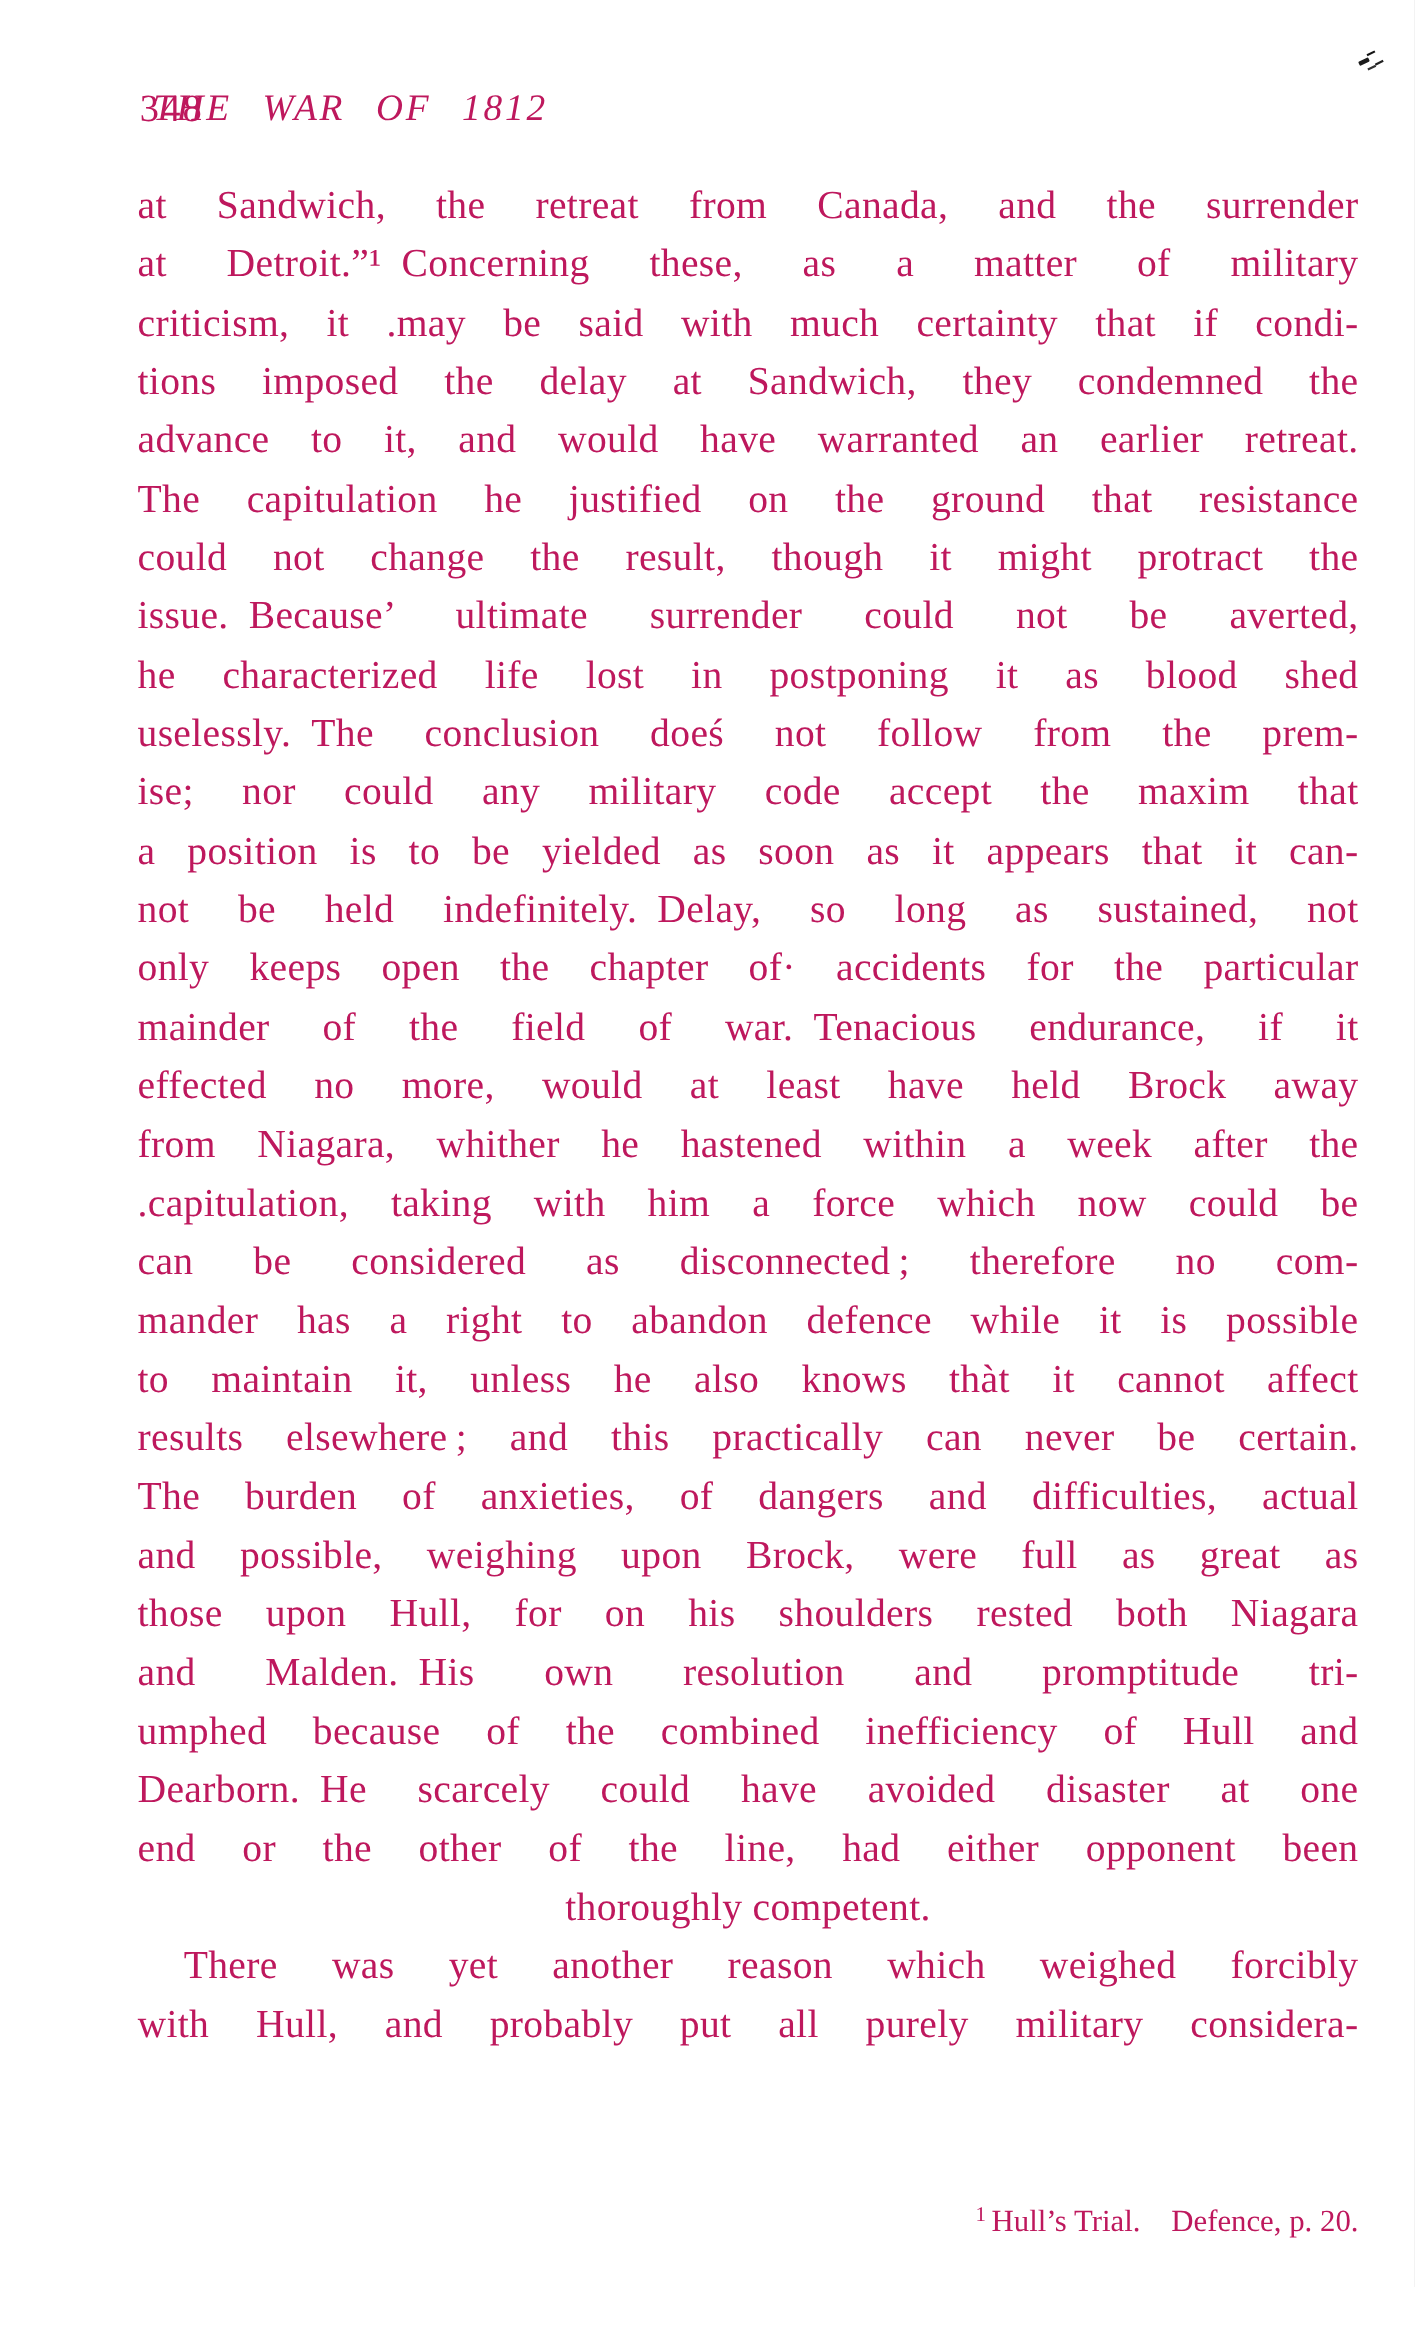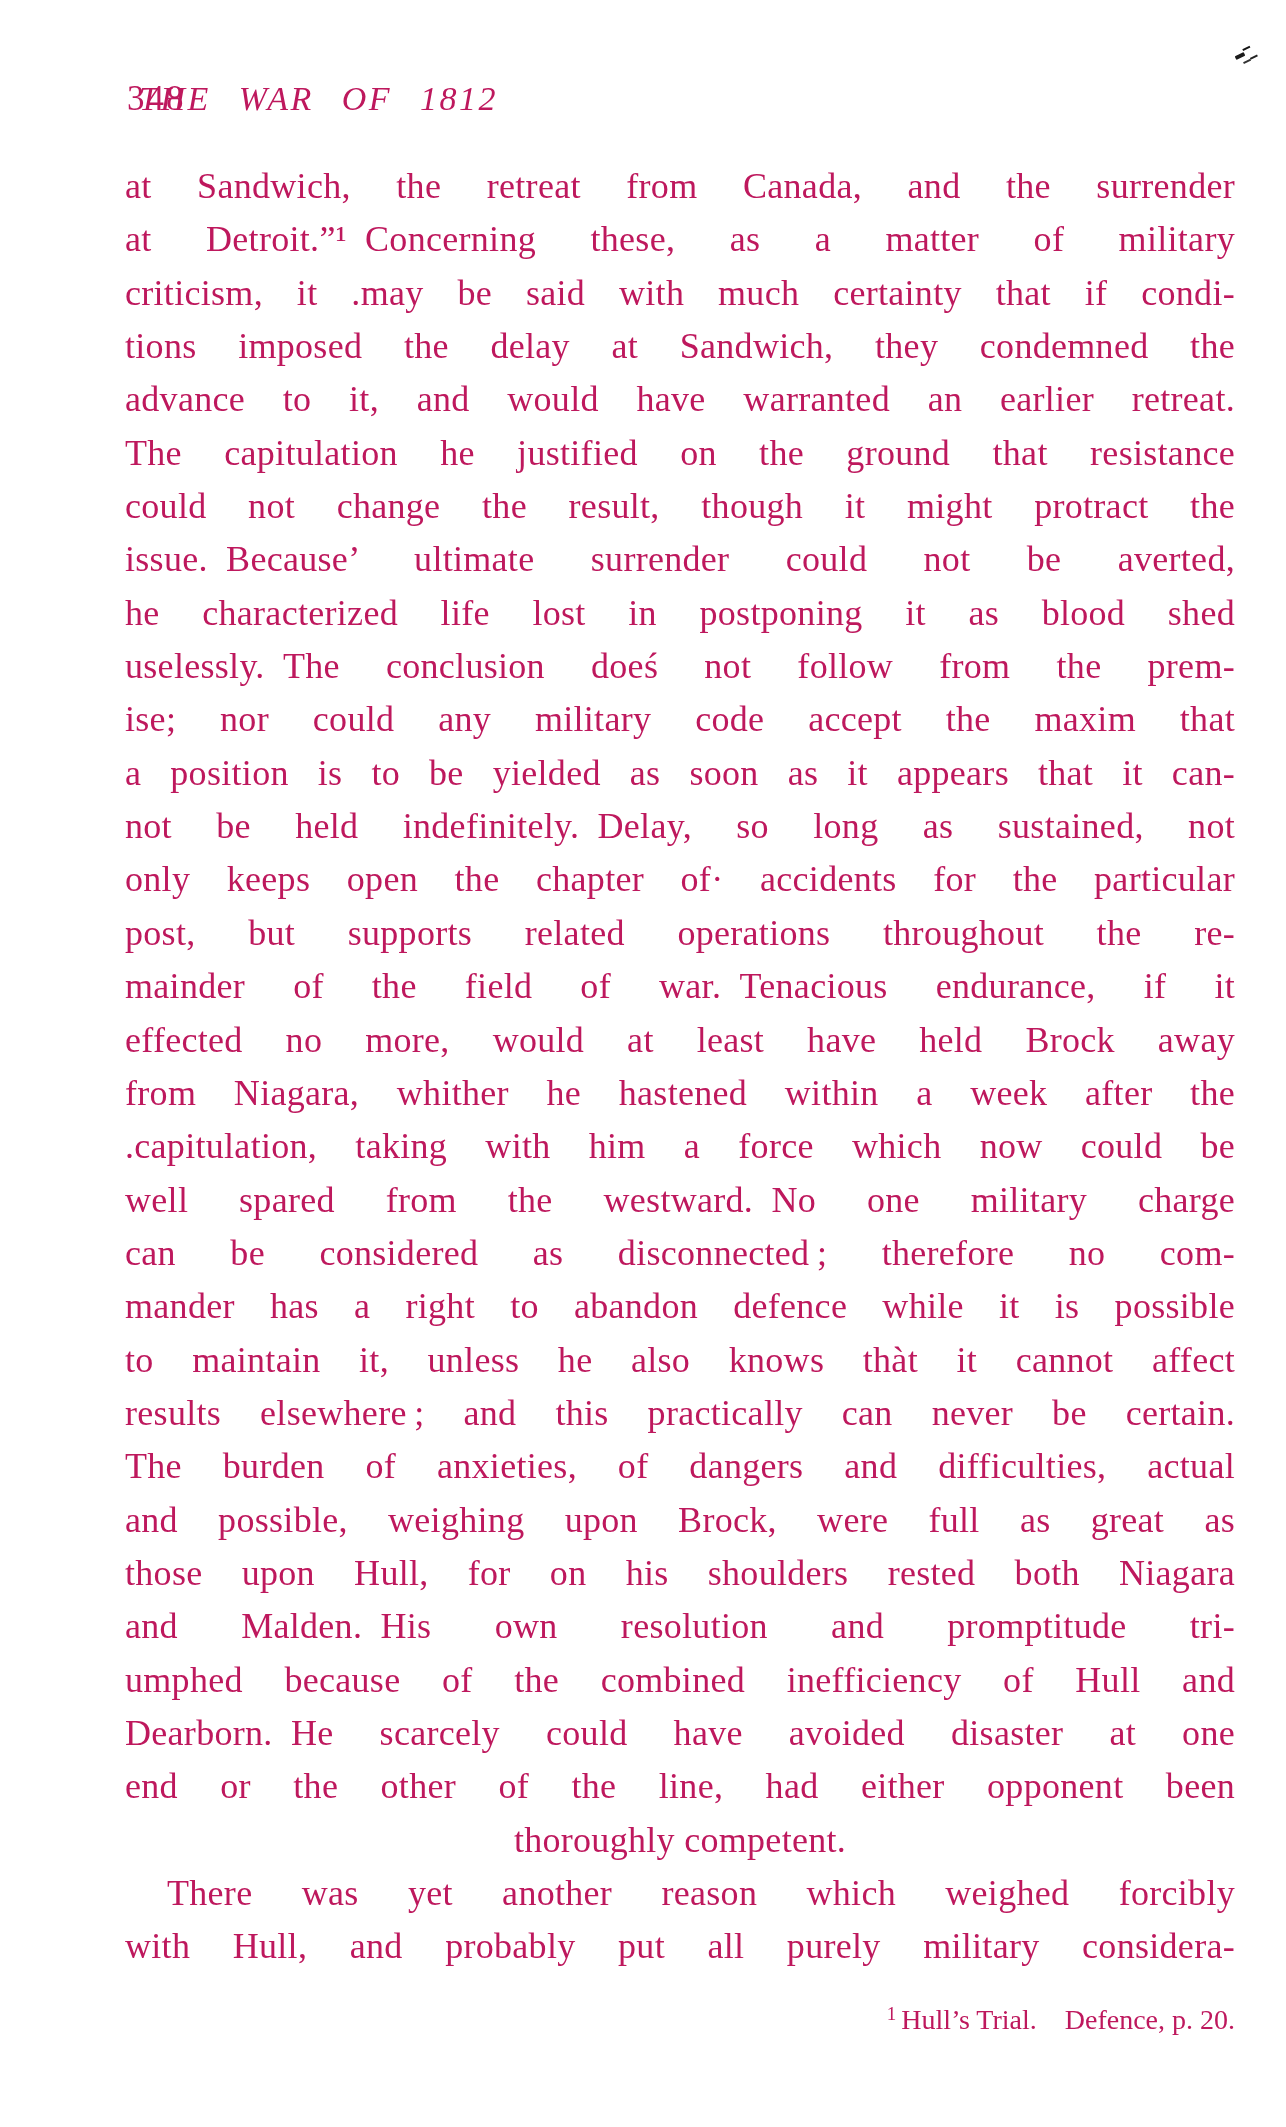--- a/index.html
+++ b/index.html
@@ -54,26 +54,24 @@
       <div class="line j">advance to it, and would have warranted an earlier retreat.</div>
       <div class="line j">The capitulation he justified on the ground that resistance</div>
       <div class="line j">could not change the result, though it might protract the</div>
       <div class="line j">issue. Because’ ultimate surrender could not be averted,</div>
       <div class="line j">he characterized life lost in postponing it as blood shed</div>
       <div class="line j">uselessly. The conclusion doeś not follow from the prem-</div>
       <div class="line j">ise; nor could any military code accept the maxim that</div>
       <div class="line j">a position is to be yielded as soon as it appears that it can-</div>
       <div class="line j">not be held indefinitely. Delay, so long as sustained, not</div>
       <div class="line j">only keeps open the chapter of· accidents for the particular</div>
-      <div class="line j">post, but supports related operations throughout the re-</div>
       <div class="line j">mainder of the field of war. Tenacious endurance, if it</div>
       <div class="line j">effected no more, would at least have held Brock away</div>
       <div class="line j">from Niagara, whither he hastened within a week after the</div>
       <div class="line j">.capitulation, taking with him a force which now could be</div>
-      <div class="line j">well spared from the westward. No one military charge</div>
       <div class="line j">can be considered as disconnected ; therefore no com-</div>
       <div class="line j">mander has a right to abandon defence while it is possible</div>
       <div class="line j">to maintain it, unless he also knows thàt it cannot affect</div>
       <div class="line j">results elsewhere ; and this practically can never be certain.</div>
       <div class="line j">The burden of anxieties, of dangers and difficulties, actual</div>
       <div class="line j">and possible, weighing upon Brock, were full as great as</div>
       <div class="line j">those upon Hull, for on his shoulders rested both Niagara</div>
       <div class="line j">and Malden. His own resolution and promptitude tri-</div>
       <div class="line j">umphed because of the combined inefficiency of Hull and</div>
       <div class="line j">Dearborn. He scarcely could have avoided disaster at one</div>

